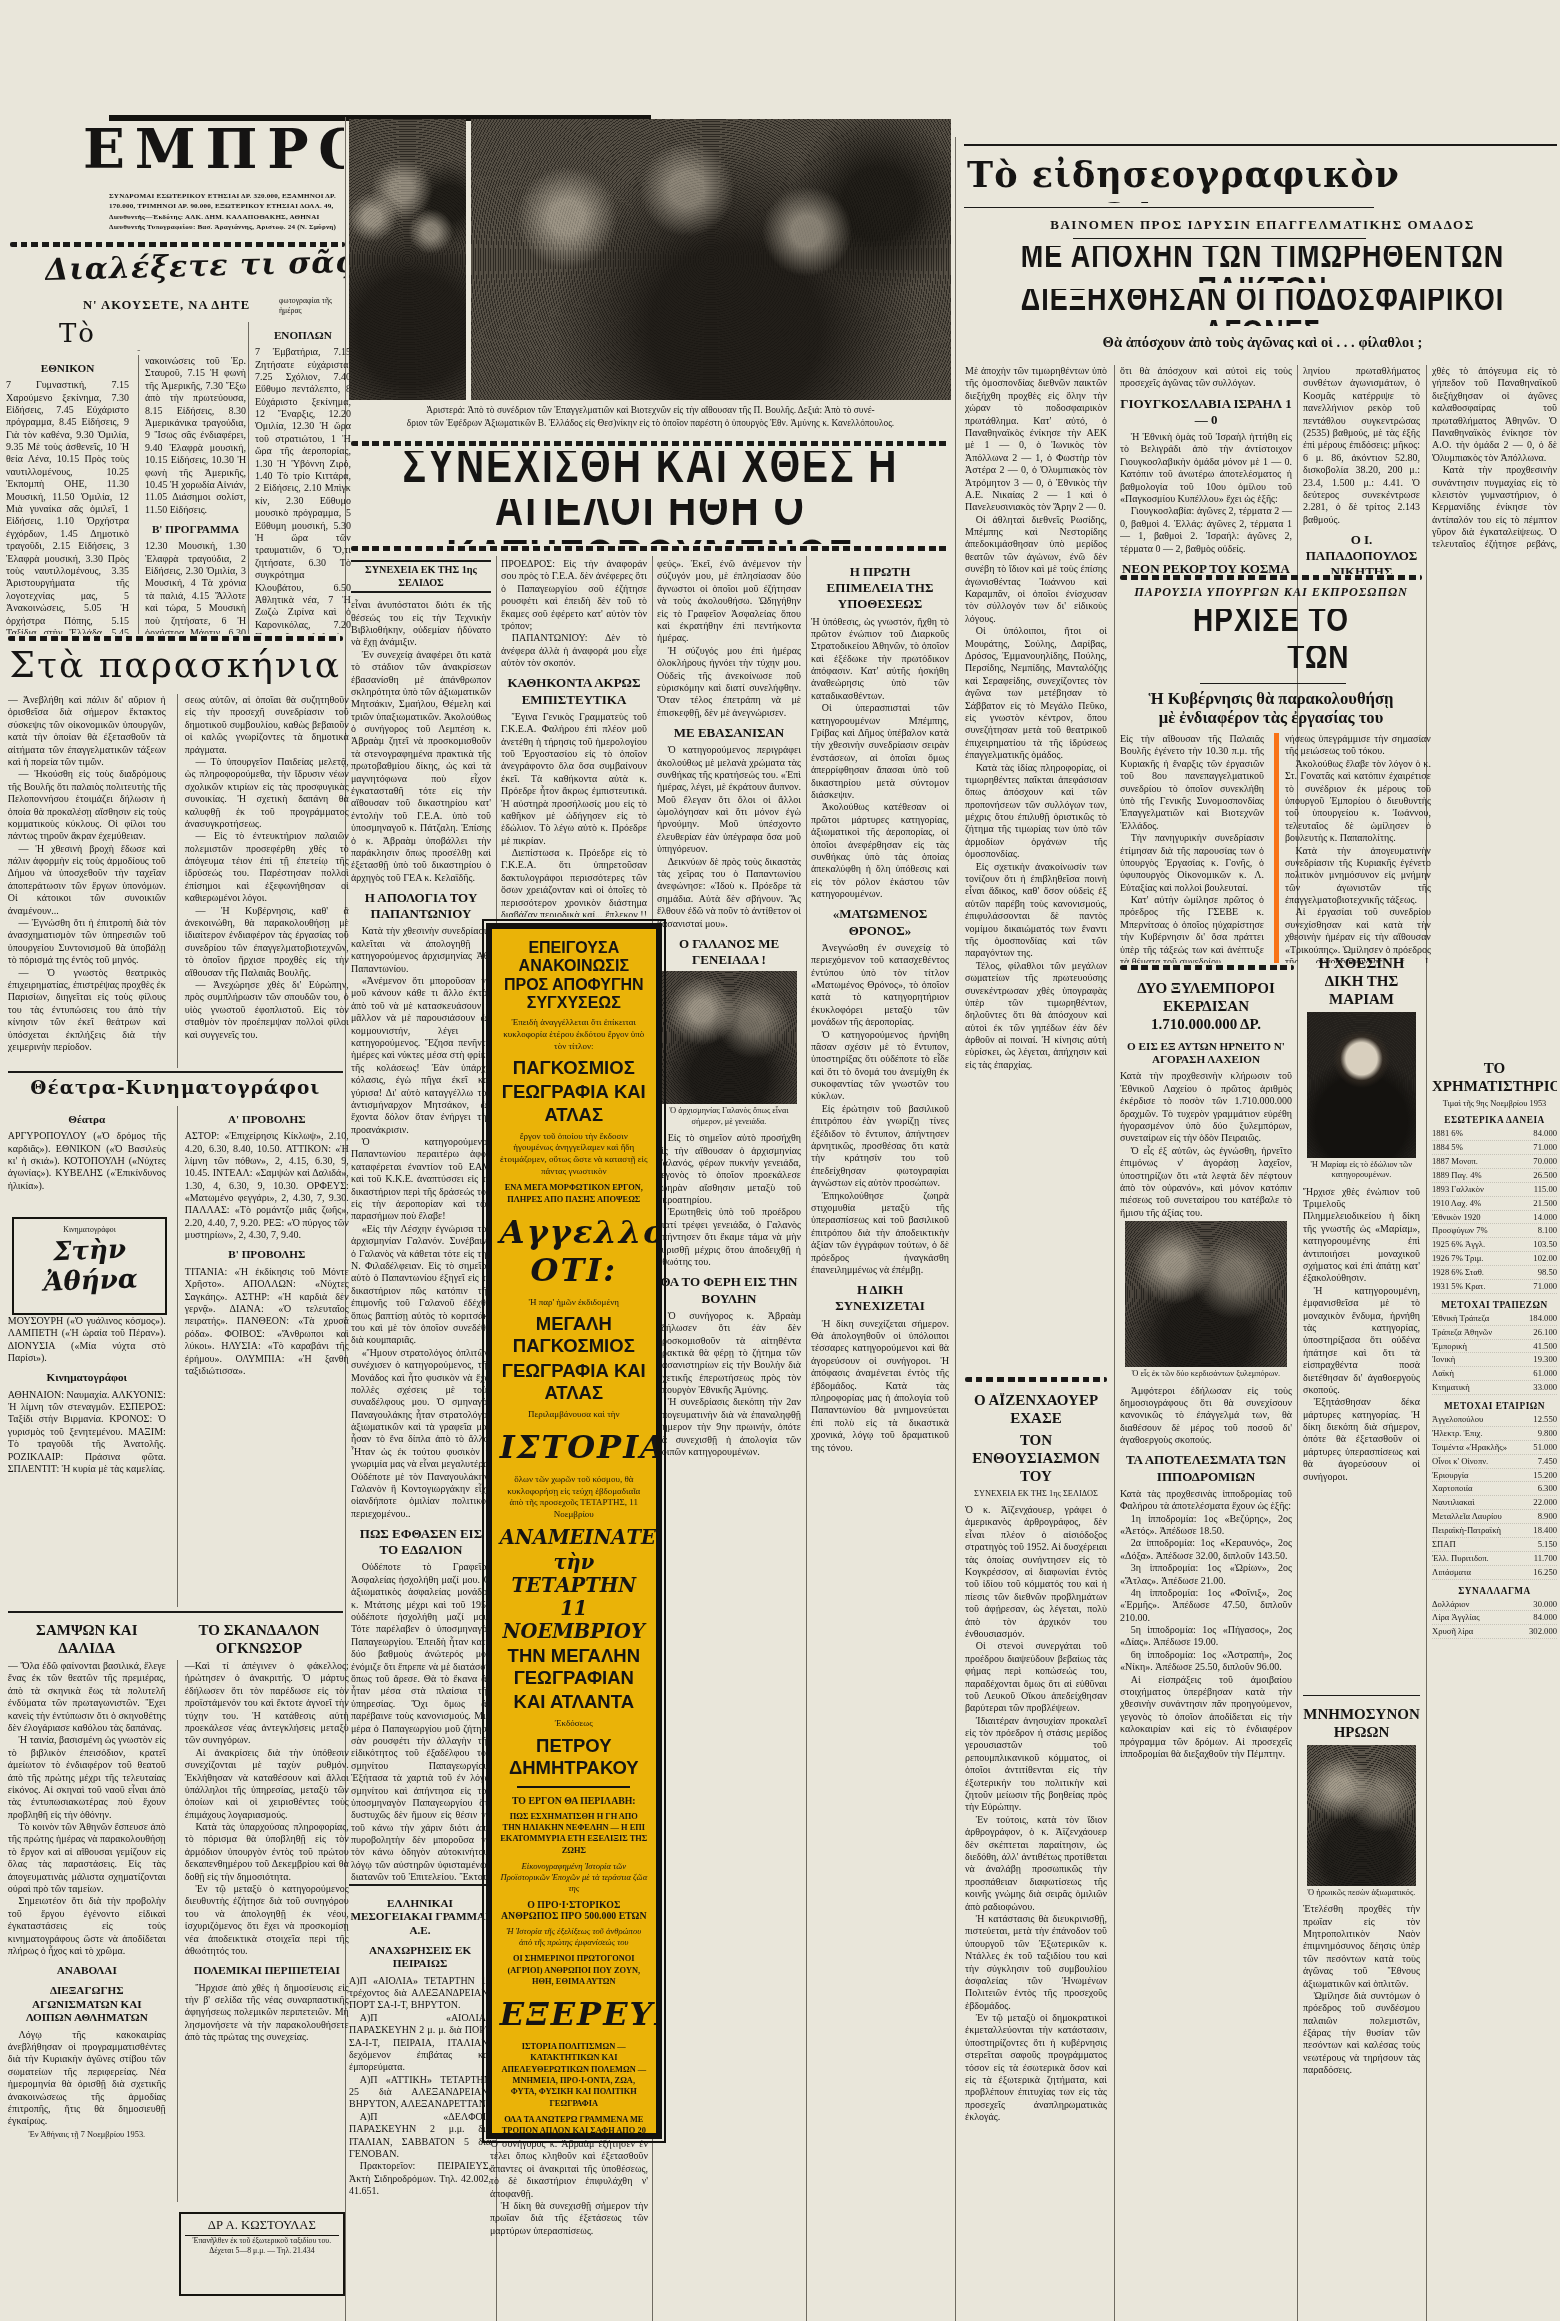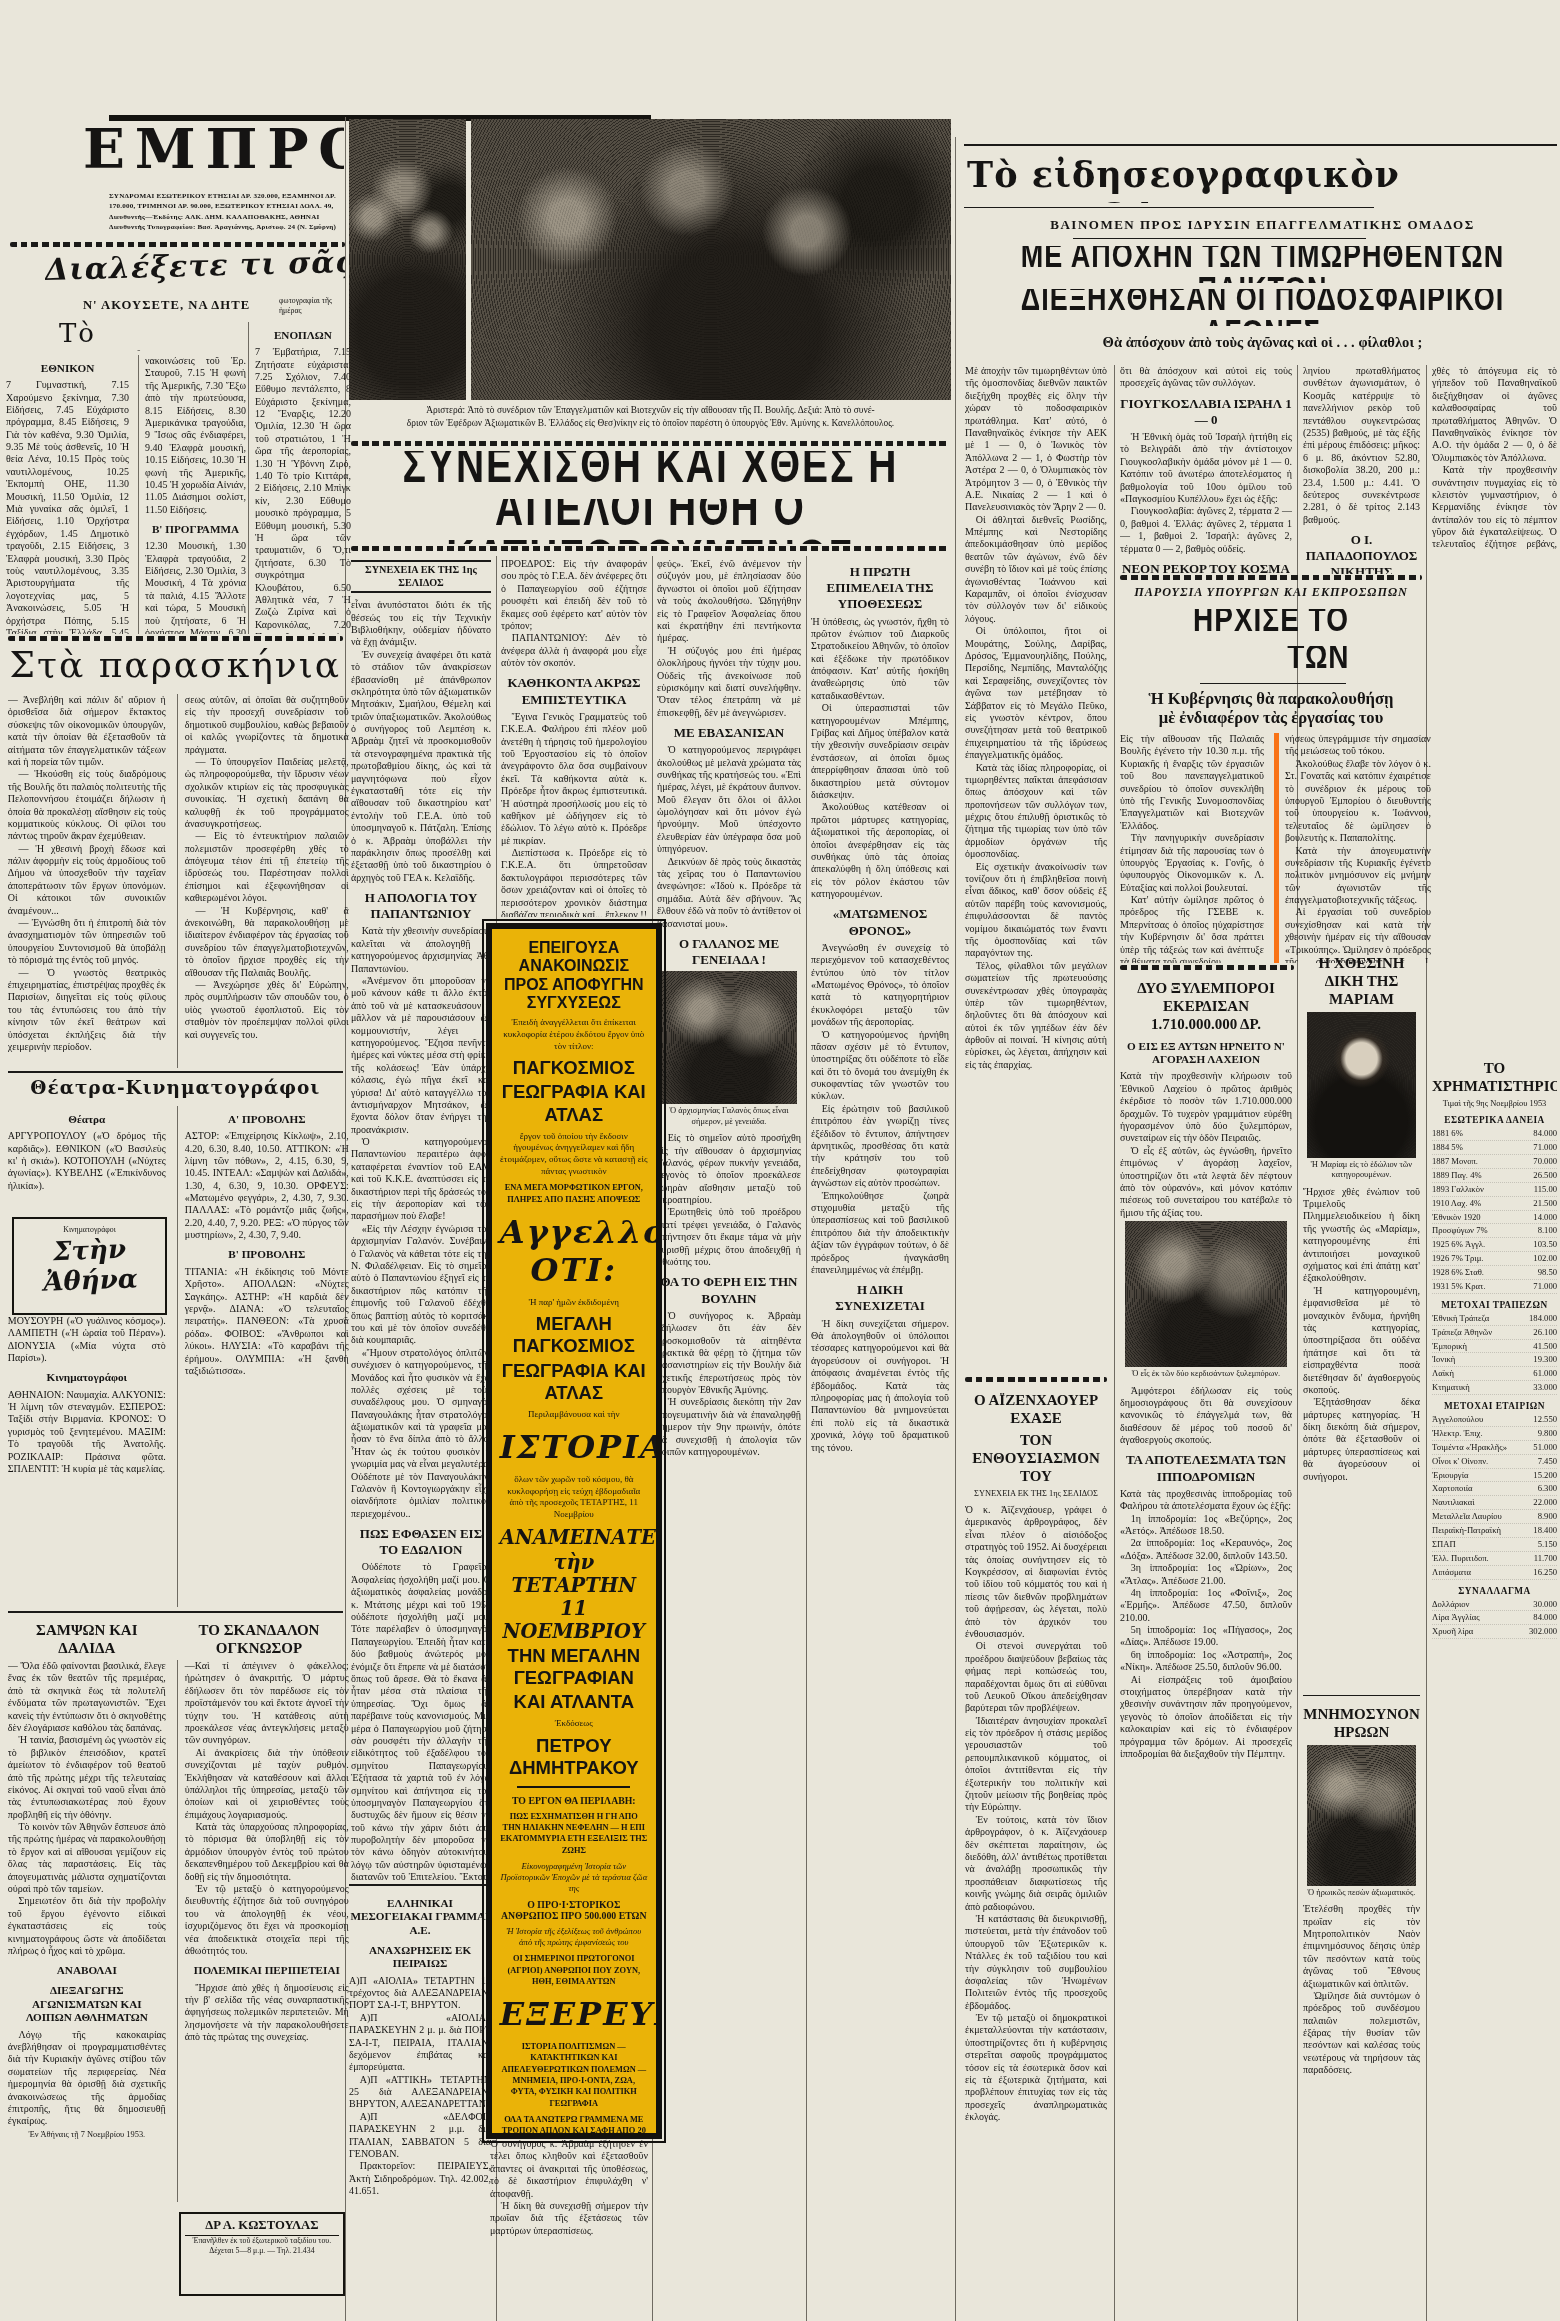--- a/index.html
+++ b/index.html
@@ -7,21 +7,21 @@
         font-family:"Liberation Serif",serif;color:#151413;overflow:hidden;
         box-shadow:0 0 23.4px rgba(0,0,0,.5);}
   .abs{position:absolute;overflow:hidden;}
   .vline{position:absolute;width:1px;background:#6f6b62;}
   .hline{position:absolute;height:2px;background:#1b1a18;}
   .wavy{position:absolute;height:4.9px;
         background:repeating-linear-gradient(90deg,#1b1a18 0 6.8px,transparent 6.8px 10.7px);
         border-radius:2px;}
   .thick{position:absolute;height:5.9px;background:#14130f;}
   .center{text-align:center;}
-  .bold{font-weight:bold;}
+  .bold{font-weight:normal;}
   .cond{display:inline-block;transform:scaleY(1.28);transform-origin:center;}
   
   .mast-title{font-family:"DejaVu Serif",serif;font-weight:bold;font-size:55px;
               letter-spacing:9.8px;text-align:center;line-height:1;}
   .mast-sub{font-size:7.1px;font-weight:bold;line-height:1.45;letter-spacing:0.2px;}
   .slogan{font-family:"DejaVu Serif",serif;font-style:italic;font-weight:bold;
           font-size:30px;transform:rotate(-1.5deg);letter-spacing:1px;white-space:nowrap;}
   .listen{font-size:12.7px;font-weight:bold;letter-spacing:1px;}
   .radio-title{font-family:"DejaVu Serif",serif;font-size:26px;letter-spacing:2px;}
   

